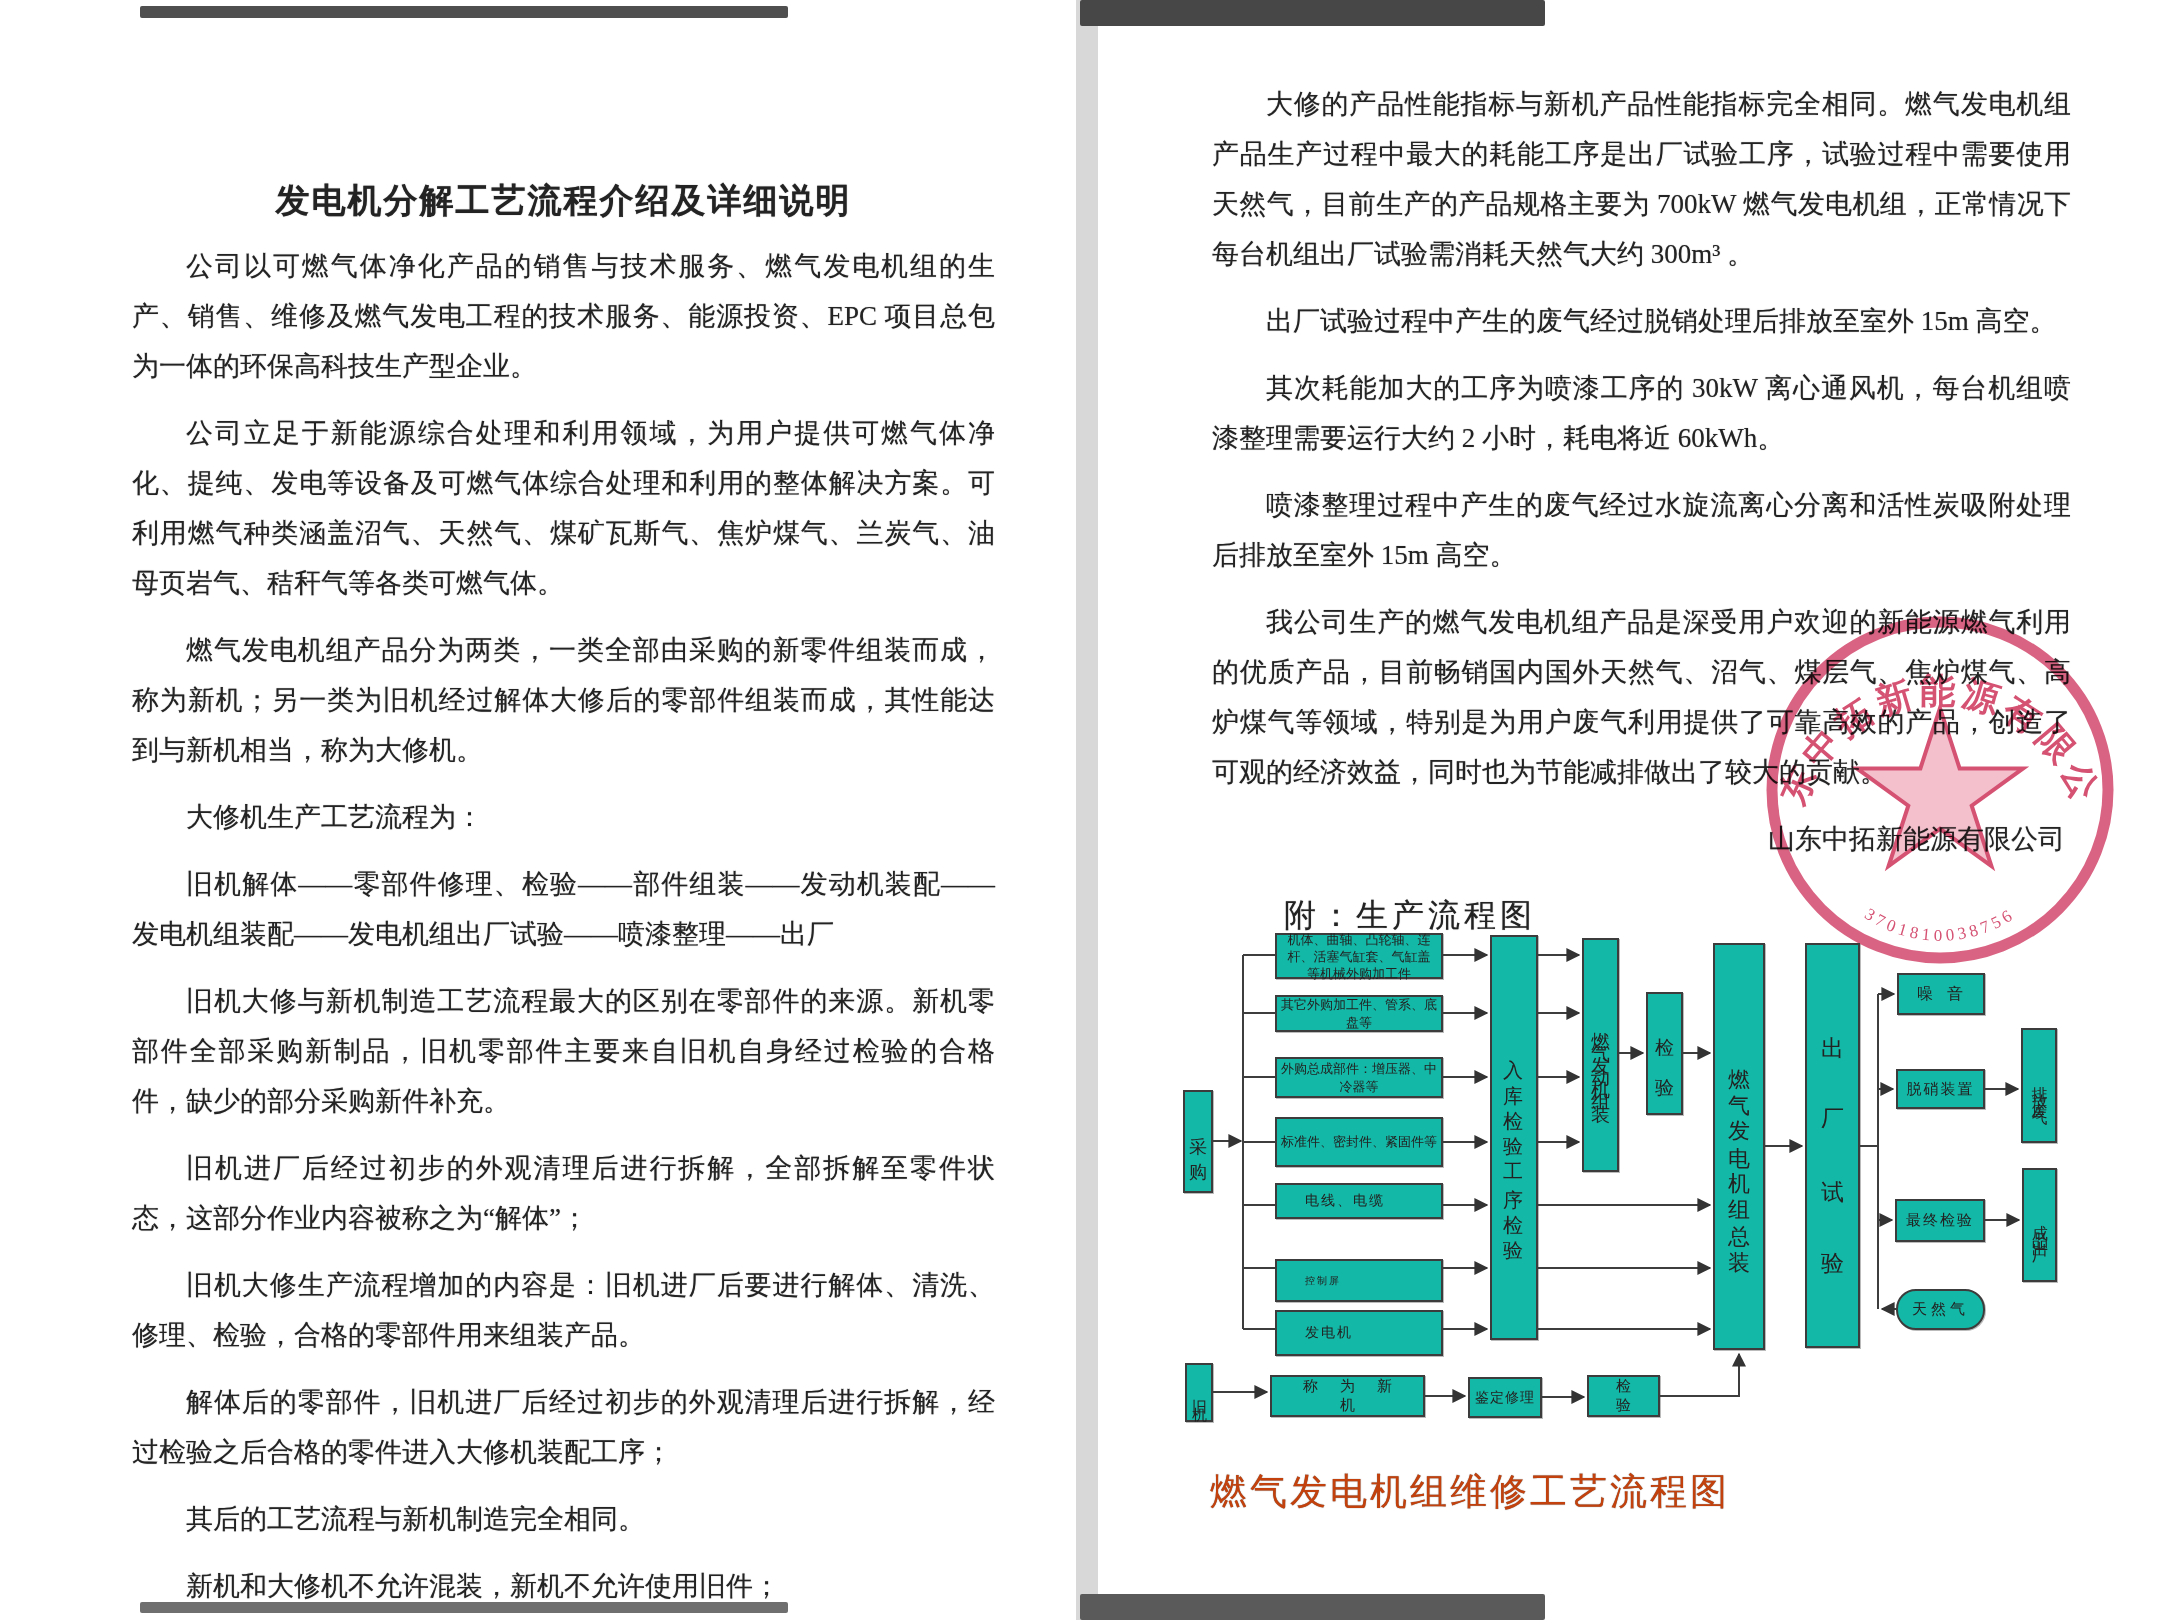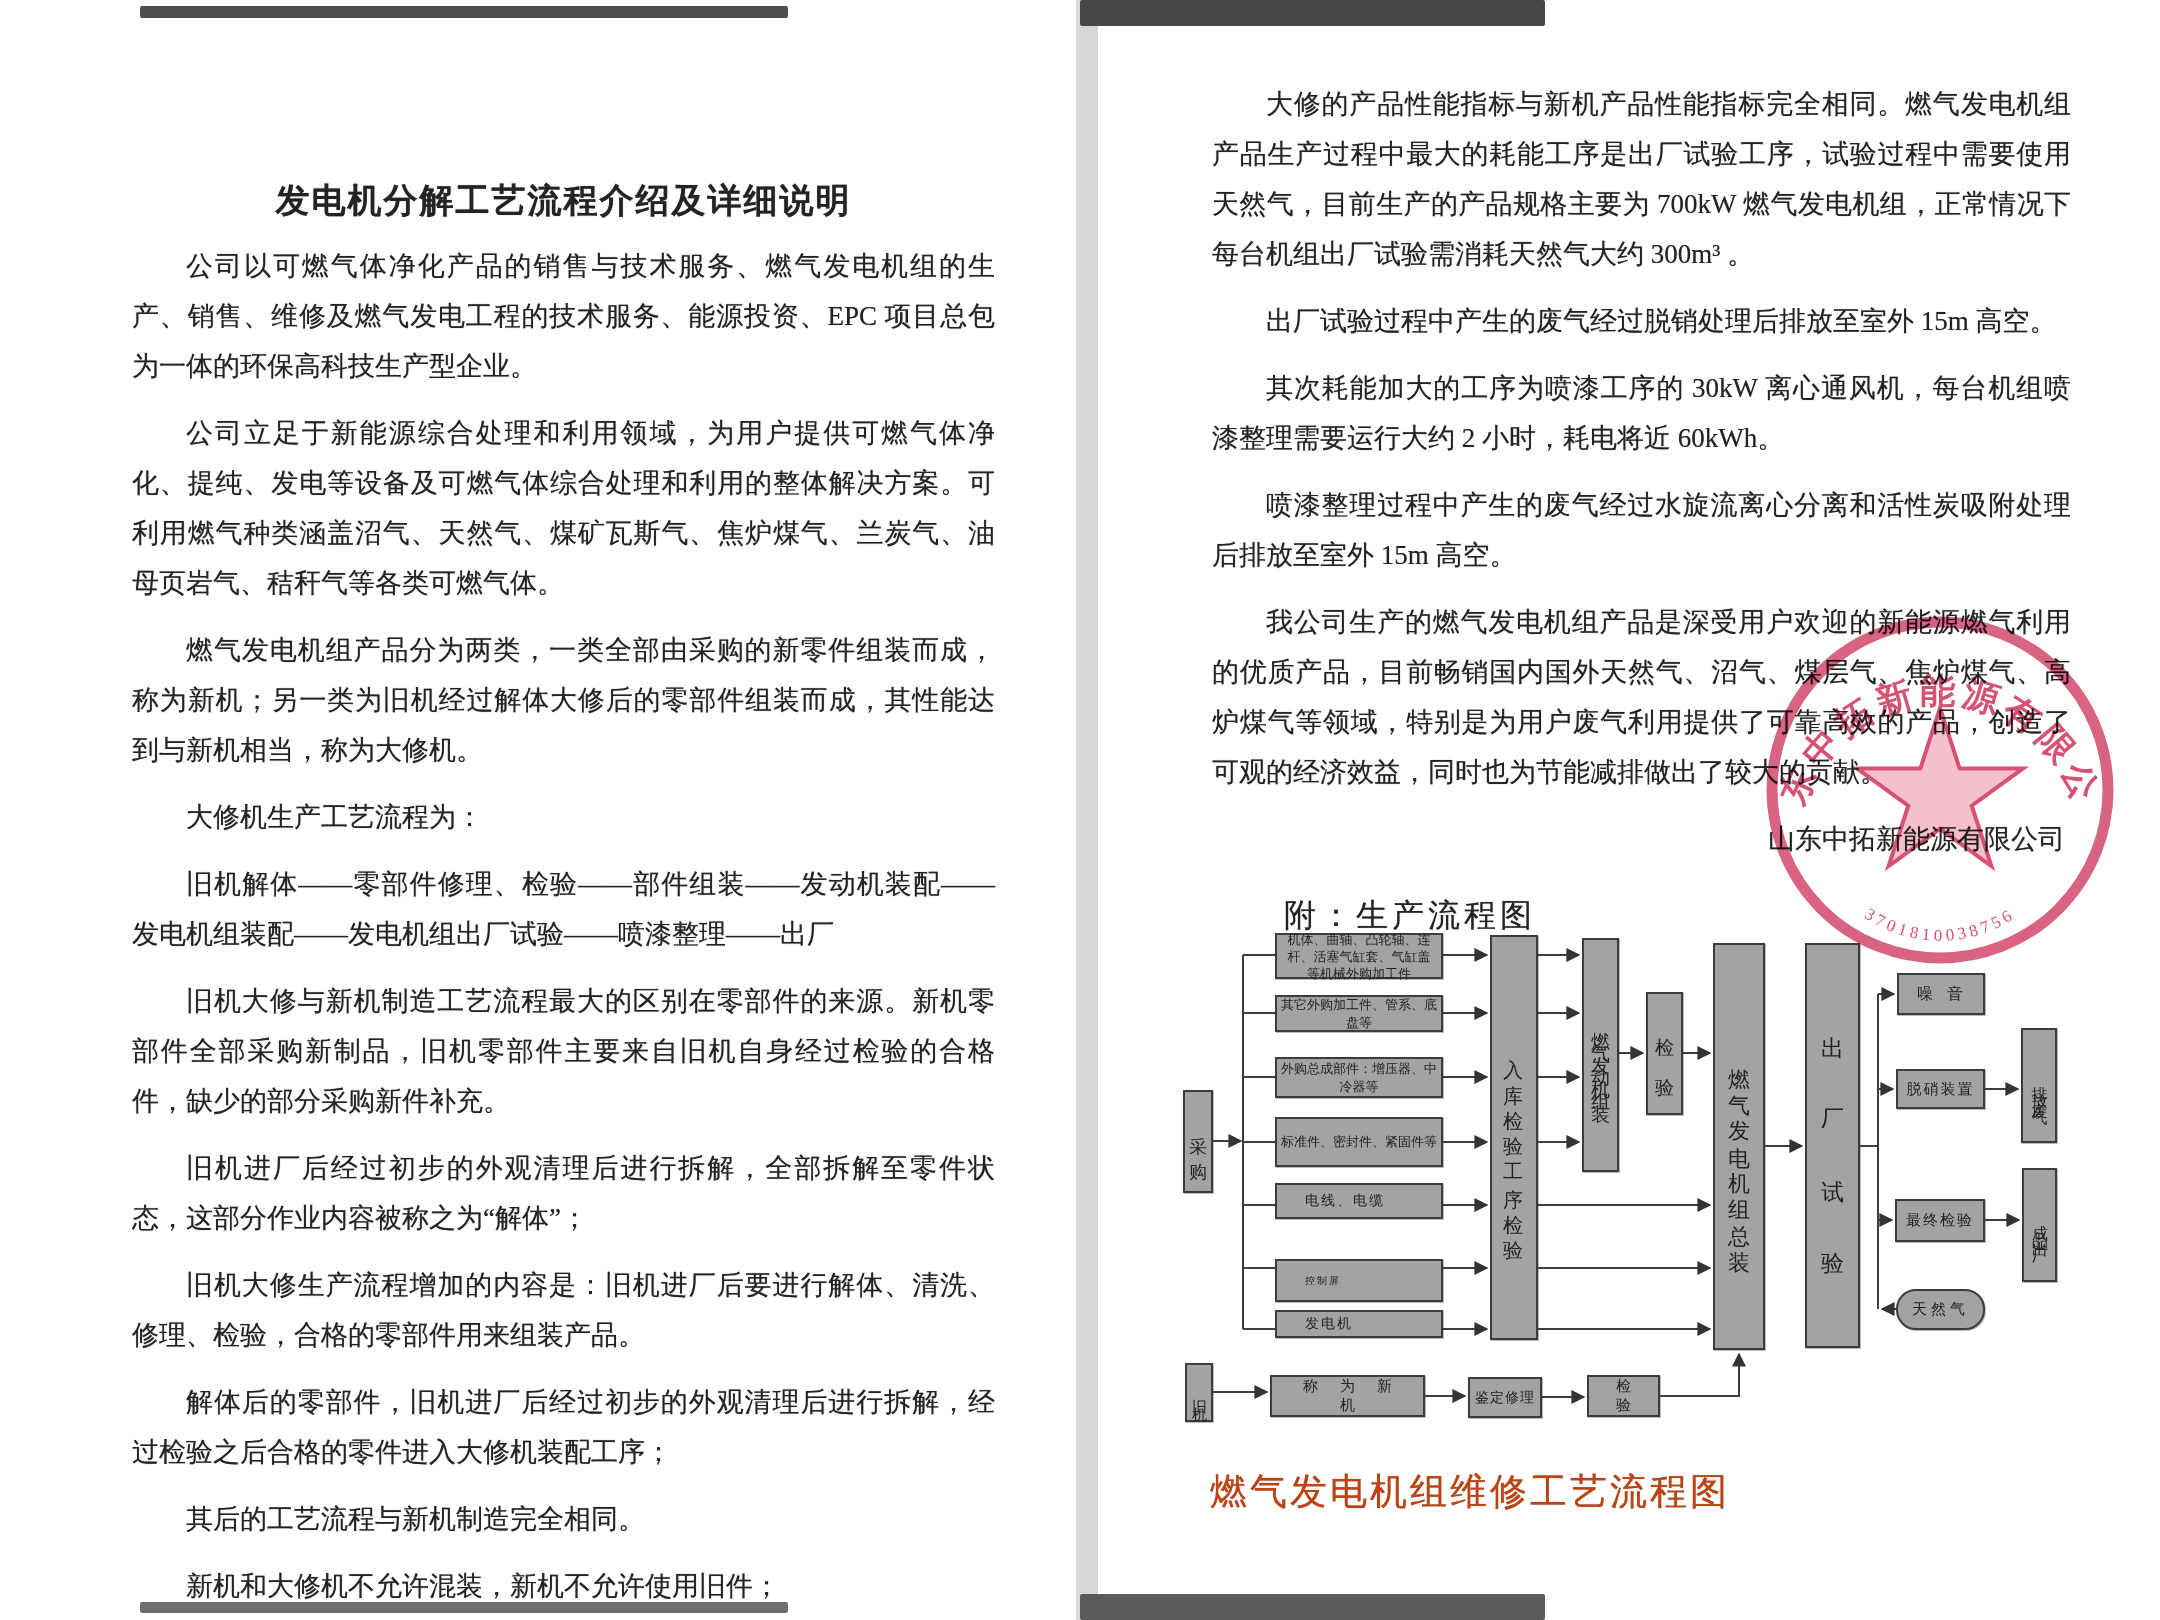--- a/index.html
+++ b/index.html
@@ -30,21 +30,21 @@
   .attachment{font-size:32px !important;text-indent:0 !important;padding-left:72px;
     margin-top:26px !important;letter-spacing:4px;}
 
   
   .stamp{position:absolute;left:1750px;top:600px;width:380px;height:380px;
     mix-blend-mode:multiply;opacity:.88;}
 
   
   .flowchart{position:absolute;left:1170px;top:915px;width:940px;height:620px;}
   .fc-svg{position:absolute;left:0;top:0;}
-  .fc-box{position:absolute;border:2px solid #3c3c3c;background:#a3a3a3;
+  .fc-box{position:absolute;border:2px solid #3c3c3c;background:#14b8a6;
     display:flex;align-items:center;justify-content:center;
     box-sizing:border-box;color:#222;text-align:center;
     box-shadow:1px 1px 0 rgba(60,60,60,.35);}
   .fc-v{writing-mode:vertical-rl;text-orientation:upright;}
   .fc-title{position:absolute;left:40px;top:552px;width:820px;text-align:left;
     font-weight:normal;font-size:37px;letter-spacing:3px;color:#c2410c;
     text-shadow:0 0 1px rgba(0,0,0,.6);}
 </style>
 </head>
 <body>
@@ -148,21 +148,21 @@
   </svg>
 
   <div class="fc-box fc-v" style="left:13px;top:175px;width:30px;height:103px;font-size:18px;letter-spacing:26px;padding-top:14px;">采购</div>
 
   <div class="fc-box" style="left:105px;top:18px;width:168px;height:46px;font-size:13px;line-height:17px;padding:1px 6px;">机体、曲轴、凸轮轴、连杆、活塞气缸套、气缸盖等机械外购加工件</div>
   <div class="fc-box" style="left:105px;top:80px;width:168px;height:37px;font-size:13px;">其它外购加工件、管系、底盘等</div>
   <div class="fc-box" style="left:105px;top:142px;width:168px;height:41px;font-size:13px;">外购总成部件：增压器、中冷器等</div>
   <div class="fc-box" style="left:105px;top:202px;width:168px;height:50px;font-size:13px;">标准件、密封件、紧固件等</div>
   <div class="fc-box" style="left:105px;top:268px;width:168px;height:36px;font-size:14px;letter-spacing:2px;justify-content:flex-start;padding-left:28px;">电线、电缆</div>
   <div class="fc-box" style="left:105px;top:332px;width:168px;height:43px;font-size:10px;letter-spacing:2px;justify-content:flex-start;padding-left:28px;margin-top:12px;">控制屏</div>
-  <div class="fc-box" style="left:105px;top:395px;width:168px;height:28px;font-size:14px;letter-spacing:2px;justify-content:flex-start;padding-left:28px;">发电机</div>
+  <div class="fc-box" style="left:105px;top:395px;width:168px;height:46px;font-size:14px;letter-spacing:2px;justify-content:flex-start;padding-left:28px;">发电机</div>
 
   <div class="fc-box fc-v" style="left:320px;top:20px;width:48px;height:405px;font-size:20px;letter-spacing:26px;padding-top:18px;">入库检验工序检验</div>
   <div class="fc-box fc-v" style="left:412px;top:23px;width:37px;height:234px;font-size:19px;letter-spacing:12px;padding-top:8px;">燃气发动机组装</div>
   <div class="fc-box fc-v" style="left:476px;top:77px;width:37px;height:123px;font-size:19px;letter-spacing:40px;padding-top:18px;">检验</div>
   <div class="fc-box fc-v" style="left:543px;top:28px;width:52px;height:407px;font-size:22px;letter-spacing:26px;padding-top:16px;">燃气发电机组总装</div>
   <div class="fc-box fc-v" style="left:635px;top:28px;width:55px;height:405px;font-size:23px;letter-spacing:72px;padding-top:32px;">出厂试验</div>
 
   <div class="fc-box" style="left:727px;top:58px;width:88px;height:42px;font-size:16px;letter-spacing:14px;padding-left:12px;">噪音</div>
   <div class="fc-box" style="left:726px;top:154px;width:89px;height:40px;font-size:15px;letter-spacing:2px;">脱硝装置</div>
   <div class="fc-box fc-v" style="left:851px;top:113px;width:36px;height:115px;font-size:16px;letter-spacing:8px;padding-top:6px;">排放废气</div>

